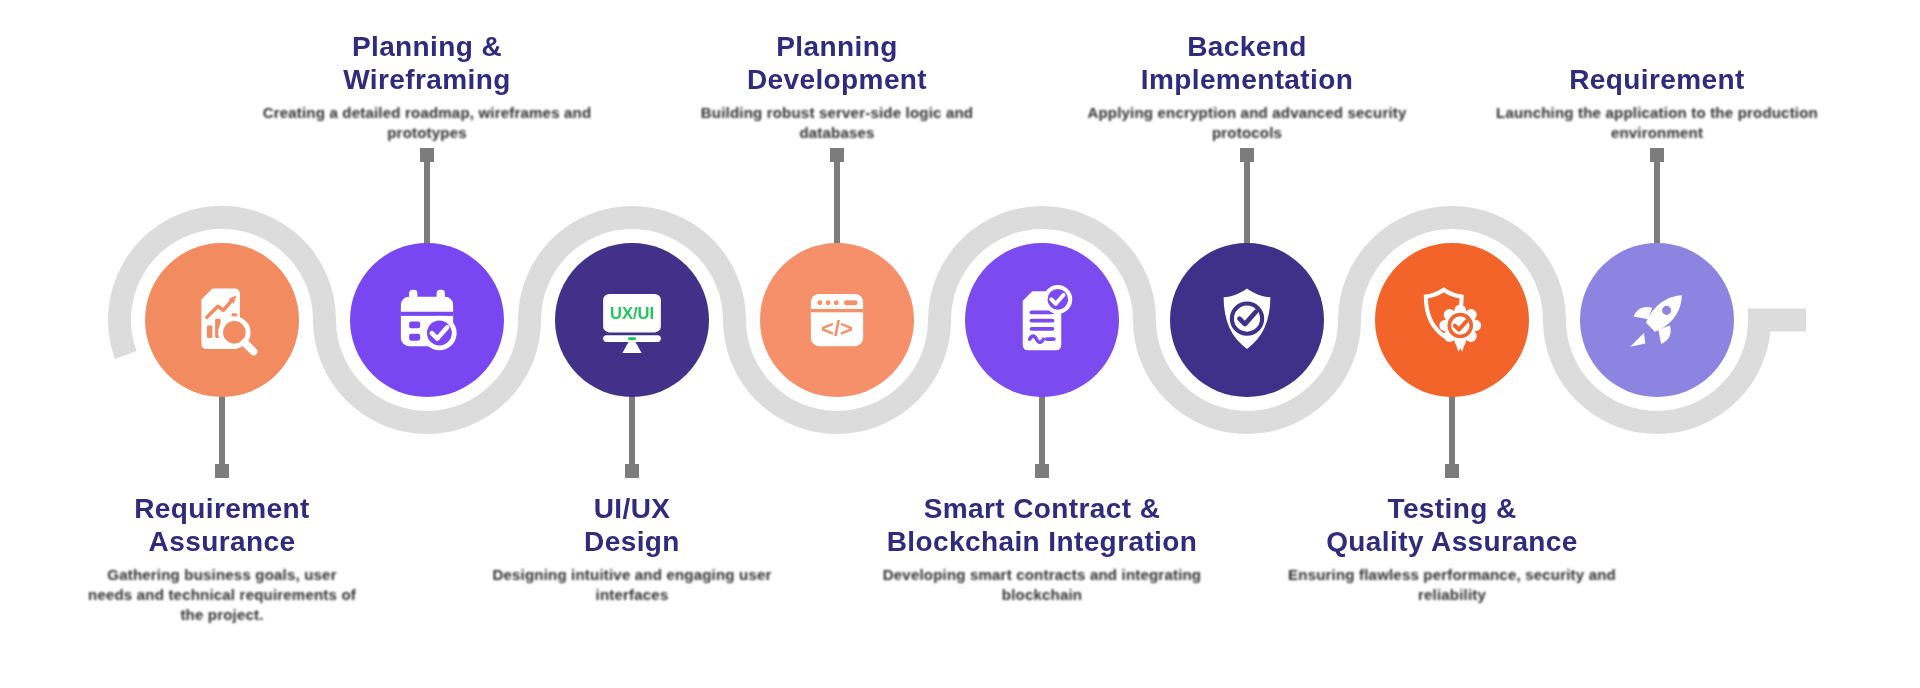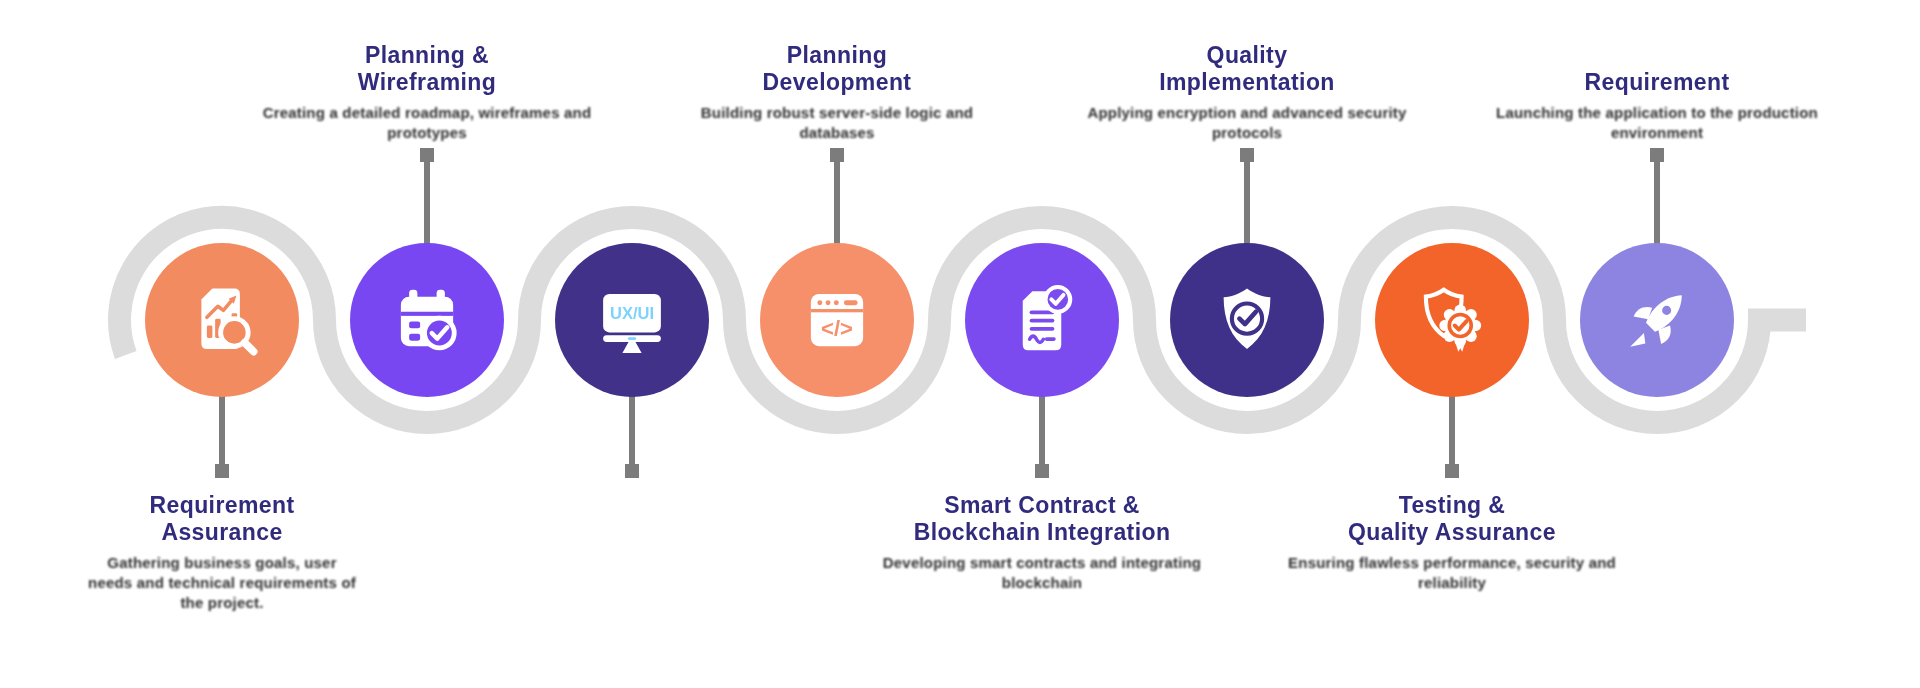--- a/index.html
+++ b/index.html
@@ -21,21 +21,21 @@
   .conn-cap{fill:var(--connector);}
   .stage-circle{
     position:absolute;top:243px;width:154px;height:154px;border-radius:50%;
     display:flex;align-items:center;justify-content:center;
   }
   .stage-circle svg{width:88px;height:88px;display:block;}
   .stage-label{position:absolute;width:360px;text-align:center;}
   .stage-label.top{bottom:545px;}
   .stage-label.bottom{top:492px;}
   .stage-title{
-    margin:0 0 7px;font-size:23px;font-weight:bold;color:var(--title);
+    margin:0 0 7px;font-size:28px;font-weight:bold;color:var(--title);
     line-height:1.18;letter-spacing:.4px;white-space:pre-line;filter:blur(.4px);
   }
   .stage-desc{
     margin:0 auto;max-width:330px;font-size:15px;font-weight:bold;
     color:var(--description);line-height:1.32;letter-spacing:.2px;filter:blur(1px);
   }
   .stage-desc.narrow{max-width:270px;}
 </style>
 </head>
 <body>
@@ -109,21 +109,21 @@
       <rect x="19" y="10" width="6" height="9" rx="2.5" fill="#fff"></rect>
       <rect x="39" y="10" width="6" height="9" rx="2.5" fill="#fff"></rect>
       <rect x="13" y="26" width="38" height="3" fill="currentColor"></rect>
       <rect x="19" y="33" width="8" height="5" rx="1.5" fill="currentColor"></rect>
       <rect x="19" y="42" width="8" height="5" rx="1.5" fill="currentColor"></rect>
       <circle cx="41" cy="41.5" r="10.8" fill="currentColor" stroke="#fff" stroke-width="3.5"></circle>
       <path d="M35.5 41.5 l4 4 7.2-8.2" stroke="#fff" stroke-width="3.3" fill="none" stroke-linecap="round" stroke-linejoin="round"></path>
     </svg>
   </div>
 
-  <div class="stage-circle" style="left: 555px; background: rgb(65, 49, 137); color: #7dd3fc;">
+  <div class="stage-circle" style="left: 555px; background: rgb(65, 49, 137); color: #22c55e;">
     <svg viewBox="0 0 64 64">
       <rect x="11" y="13" width="42" height="28" rx="4.5" fill="#fff"></rect>
       <text x="32" y="31.5" text-anchor="middle" font-size="12" font-weight="bold" fill="currentColor">UX/UI</text>
       <rect x="11" y="43" width="42" height="5" rx="2.5" fill="#fff"></rect>
       <rect x="29" y="44.5" width="6" height="2" rx="1" fill="currentColor"></rect>
       <path d="M29.5 48 h5 l4.5 8 h-14 z" fill="#fff"></path>
     </svg>
   </div>
 
   <div class="stage-circle" style="left: 760px; background: rgb(245, 144, 107); color: rgb(245, 144, 107);">
@@ -195,35 +195,40 @@
 Assurance</h3>
     <p class="stage-desc narrow">Gathering business goals, user needs and technical requirements of the project.</p>
   </div>
 
   <div class="stage-label top" style="left:247px">
     <h3 class="stage-title">Planning &amp;
 Wireframing</h3>
     <p class="stage-desc">Creating a detailed roadmap, wireframes and prototypes</p>
   </div>
 
+  <div class="stage-label bottom" style="left:452px">
+    <h3 class="stage-title">UI/UX
+Design</h3>
+    <p class="stage-desc">Designing intuitive and engaging user interfaces</p>
+  </div>
 
   <div class="stage-label top" style="left:657px">
     <h3 class="stage-title">Planning
 Development</h3>
     <p class="stage-desc">Building robust server-side logic and databases</p>
   </div>
 
   <div class="stage-label bottom" style="left:862px">
     <h3 class="stage-title">Smart Contract &amp;
 Blockchain Integration</h3>
     <p class="stage-desc">Developing smart contracts and integrating blockchain</p>
   </div>
 
   <div class="stage-label top" style="left:1067px">
-    <h3 class="stage-title">Quality
+    <h3 class="stage-title">Backend
 Implementation</h3>
     <p class="stage-desc">Applying encryption and advanced security protocols</p>
   </div>
 
   <div class="stage-label bottom" style="left:1272px">
     <h3 class="stage-title">Testing &amp;
 Quality Assurance</h3>
     <p class="stage-desc">Ensuring flawless performance, security and reliability</p>
   </div>
 

